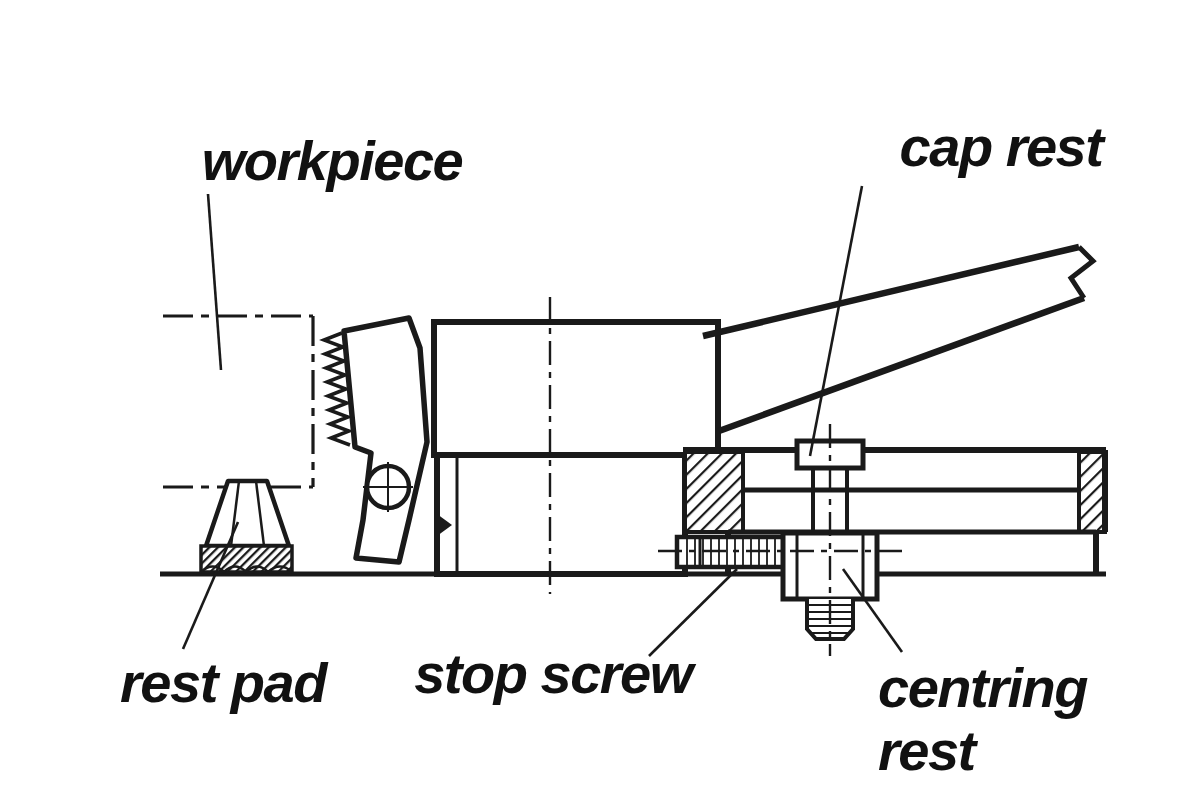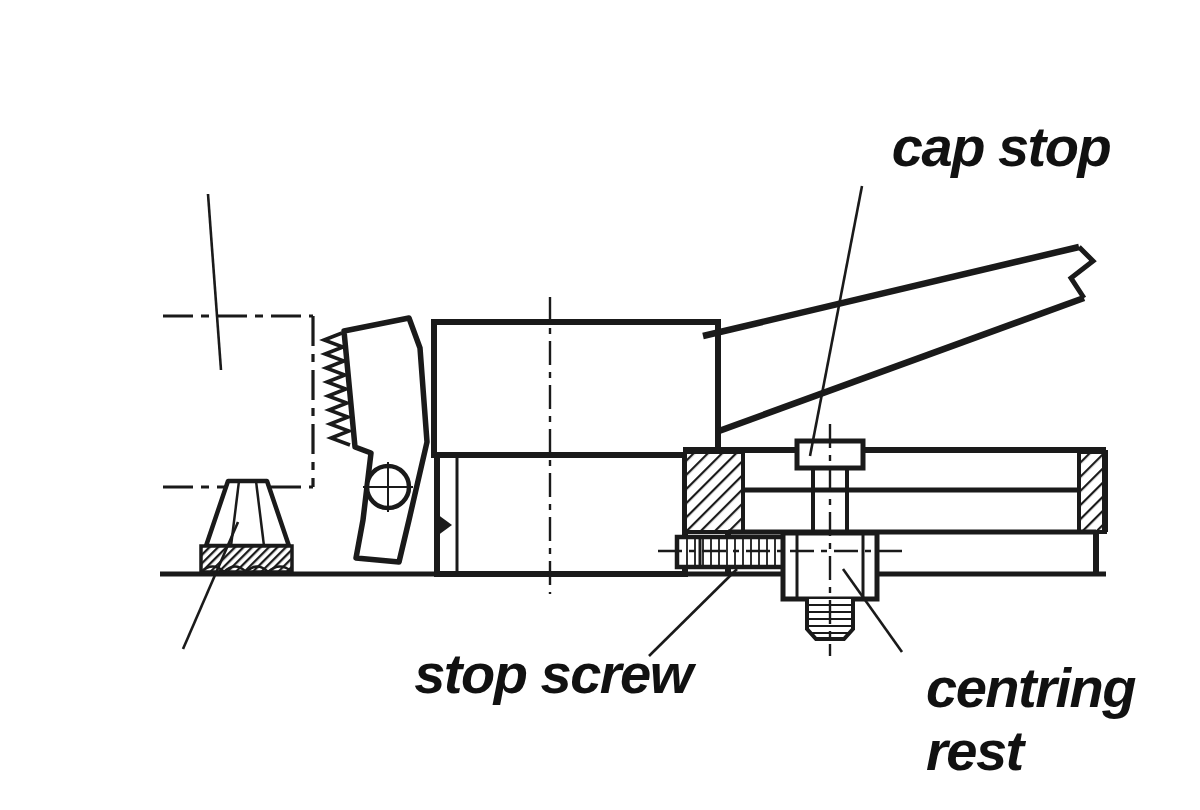--- a/index.html
+++ b/index.html
@@ -126,24 +126,26 @@
 
   <g stroke="#1a1a1a" stroke-width="2.6">
     <line x1="208" y1="194" x2="221" y2="370"></line>
     <line x1="862" y1="186" x2="810" y2="456"></line>
     <line x1="183" y1="649" x2="238" y2="522"></line>
     <line x1="649" y1="656" x2="737" y2="569"></line>
     <line x1="902" y1="652" x2="843" y2="569"></line>
   </g>
 </svg>
 
+<div class="label" style="left:332px;top:160px;">workpiece</div>
 
-<div class="label" style="left:1001px;top:146px;">cap stop</div>
+<div class="label" style="left:1001px;top:146px;">cap rest</div>
 
+<div class="label" style="left:223px;top:682px;">rest pad</div>
 
 <div class="label" style="left:553px;top:673px;">stop screw</div>
 
-<div class="label-block" style="left:926px;top:656px;">
+<div class="label-block" style="left:878px;top:656px;">
   <div>centring</div>
   <div>rest</div>
 </div>
 
 </div>
 
 </body></html>

